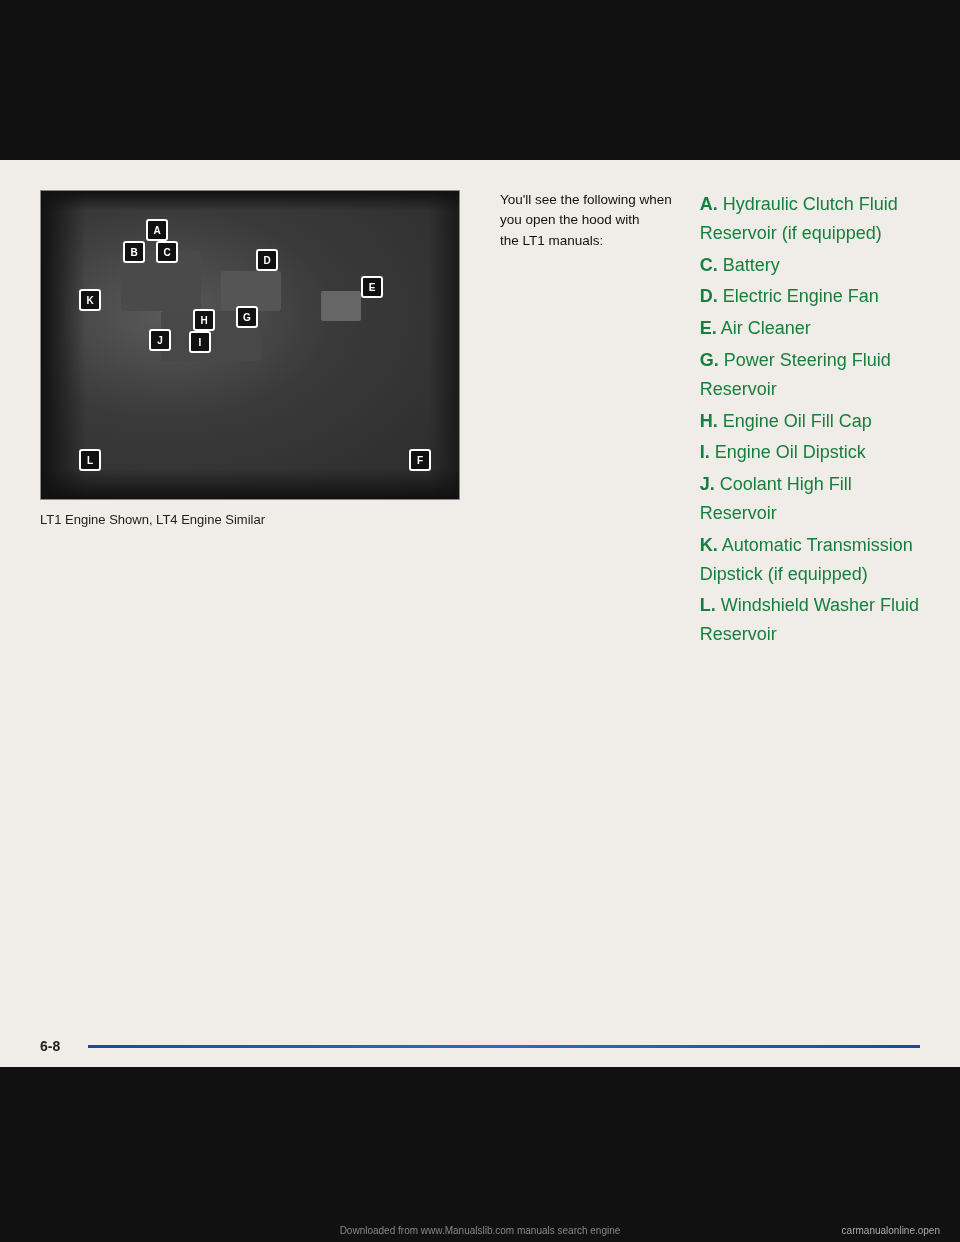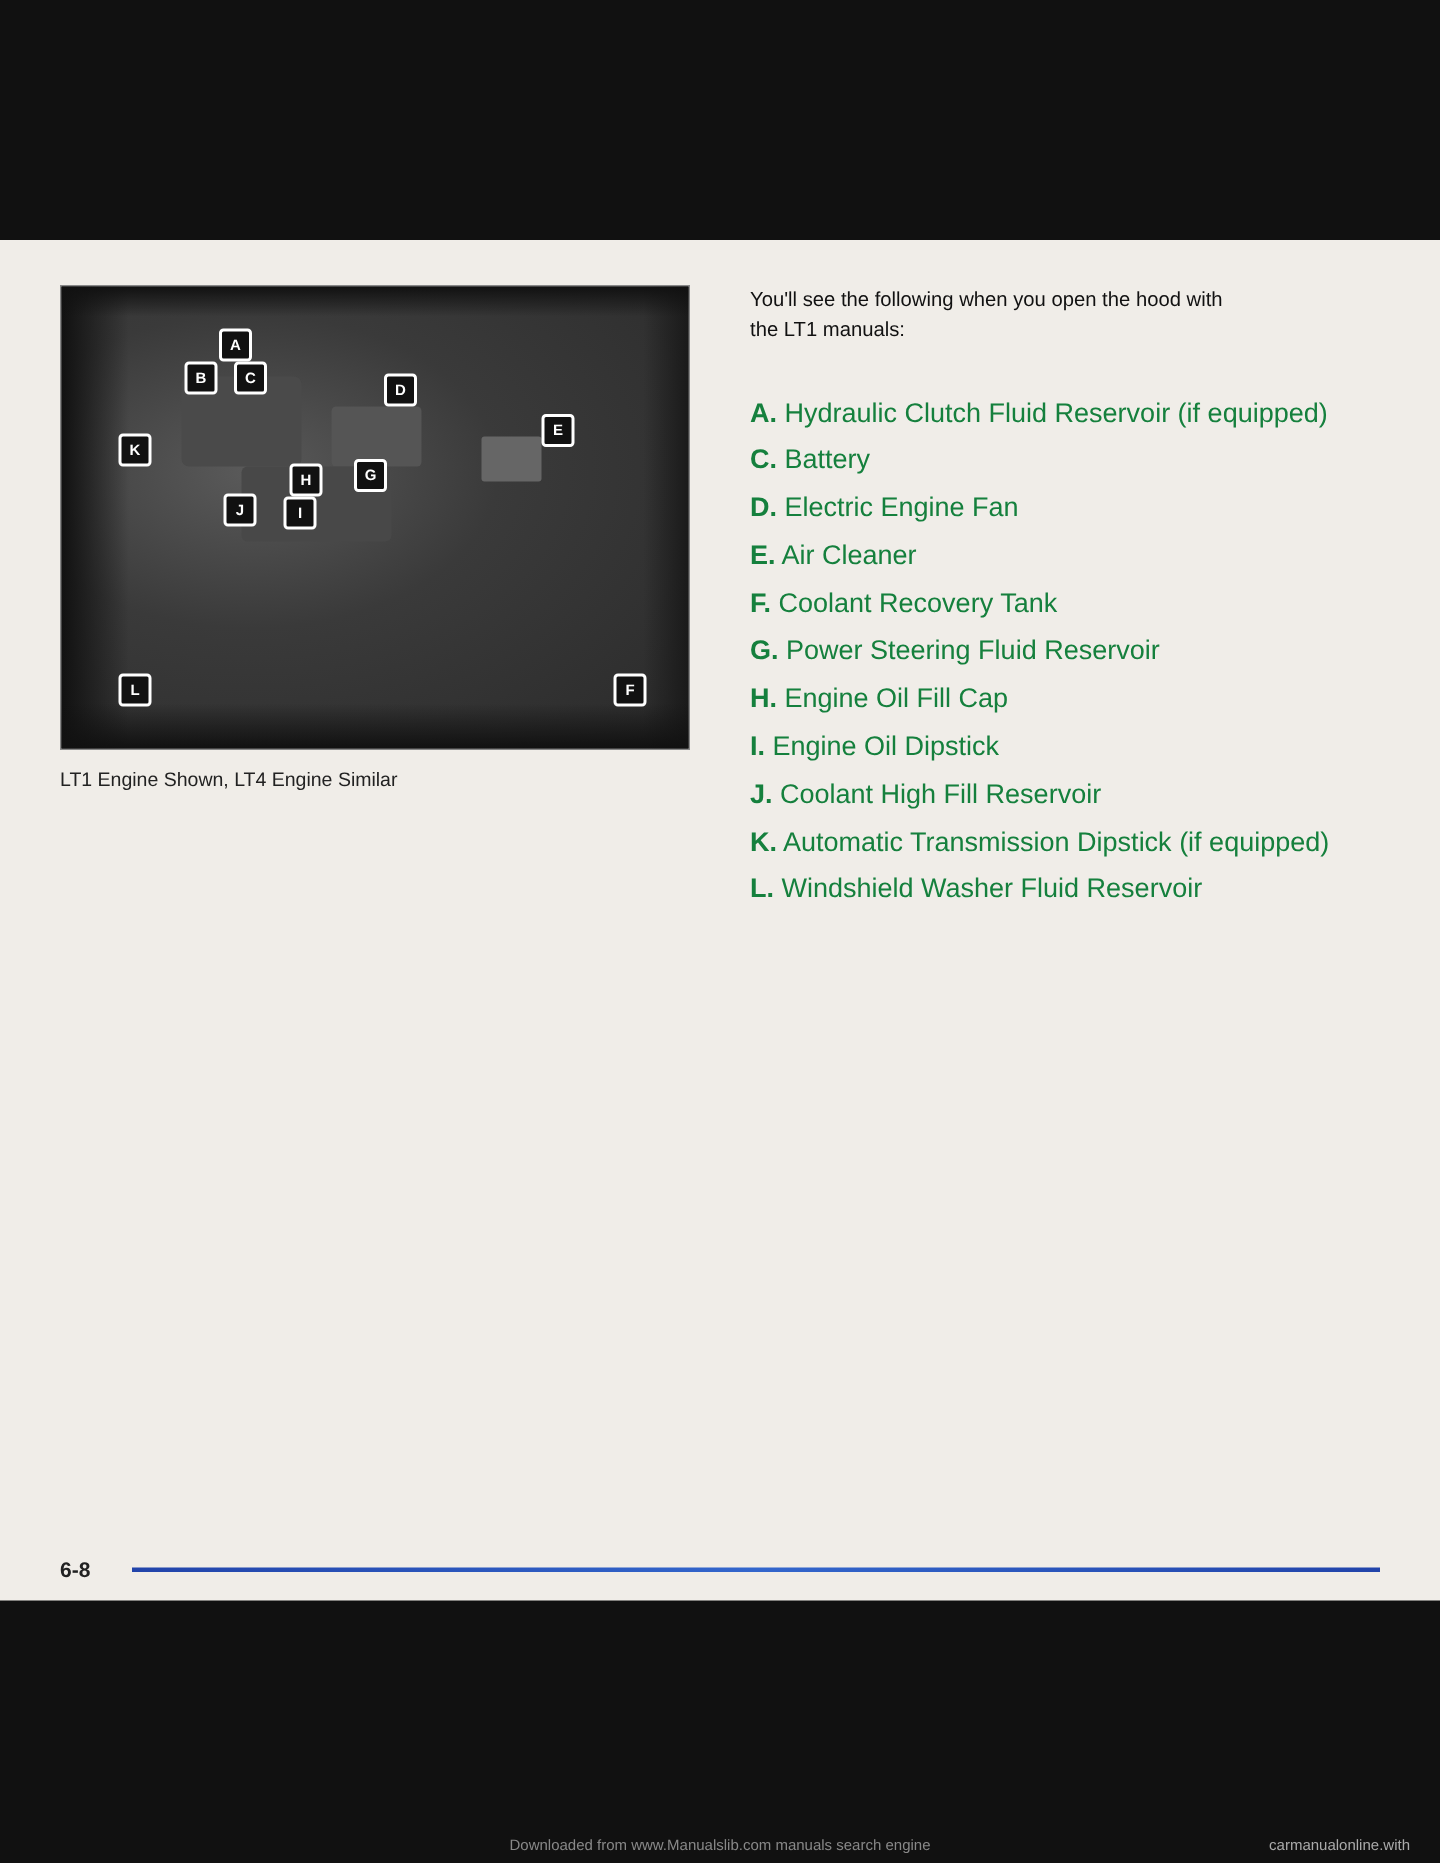--- a/index.html
+++ b/index.html
@@ -106,21 +106,21 @@
 
     .image-caption {
       font-size: 13px;
       color: #222;
       font-family: Arial, sans-serif;
     }
 
     .right-column {
       flex: 1;
       display: flex;
-      flex-direction: column;
+      flex-direction: row;
       gap: 20px;
     }
 
     .intro-text {
       font-size: 13.5px;
       color: #111;
       line-height: 1.5;
       margin-bottom: 10px;
       font-family: Arial, sans-serif;
     }
@@ -273,32 +273,31 @@
         <span>You'll see the following when you open the hood with</span><br>
         <span>the LT1 manuals:</span>
       </p>
 
       <ul class="items-list">
 
       <li><strong>A.</strong>  Hydraulic Clutch Fluid Reservoir (if equipped)</li>
           <li><strong>C.</strong>  Battery</li>
           <li><strong>D.</strong>  Electric Engine Fan</li>
           <li><strong>E.</strong>  Air Cleaner</li>
-          <li><strong>F.</strong>  Coolant Recovery Tank</li>
           <li><strong>G.</strong>  Power Steering Fluid Reservoir</li>
           <li><strong>H.</strong>  Engine Oil Fill Cap</li>
           <li><strong>I.</strong>  Engine Oil Dipstick</li>
           <li><strong>J.</strong>  Coolant High Fill Reservoir</li>
           <li><strong>K.</strong>  Automatic Transmission Dipstick (if equipped)</li>
           <li><strong>L.</strong>  Windshield Washer Fluid Reservoir</li>
         </ul>
     </div>
 
   </div>
 </div>
 
 <div class="page-footer">
   <span class="page-number">6-8</span>
   <div class="footer-line"></div>
 </div>
 
 <div class="bottom-bar-text">Downloaded from www.Manualslib.com manuals search engine</div>
-<div class="bottom-logo">carmanualonline.with</div>
+<div class="bottom-logo">carmanualonline.open</div>
 
 </body></html>

